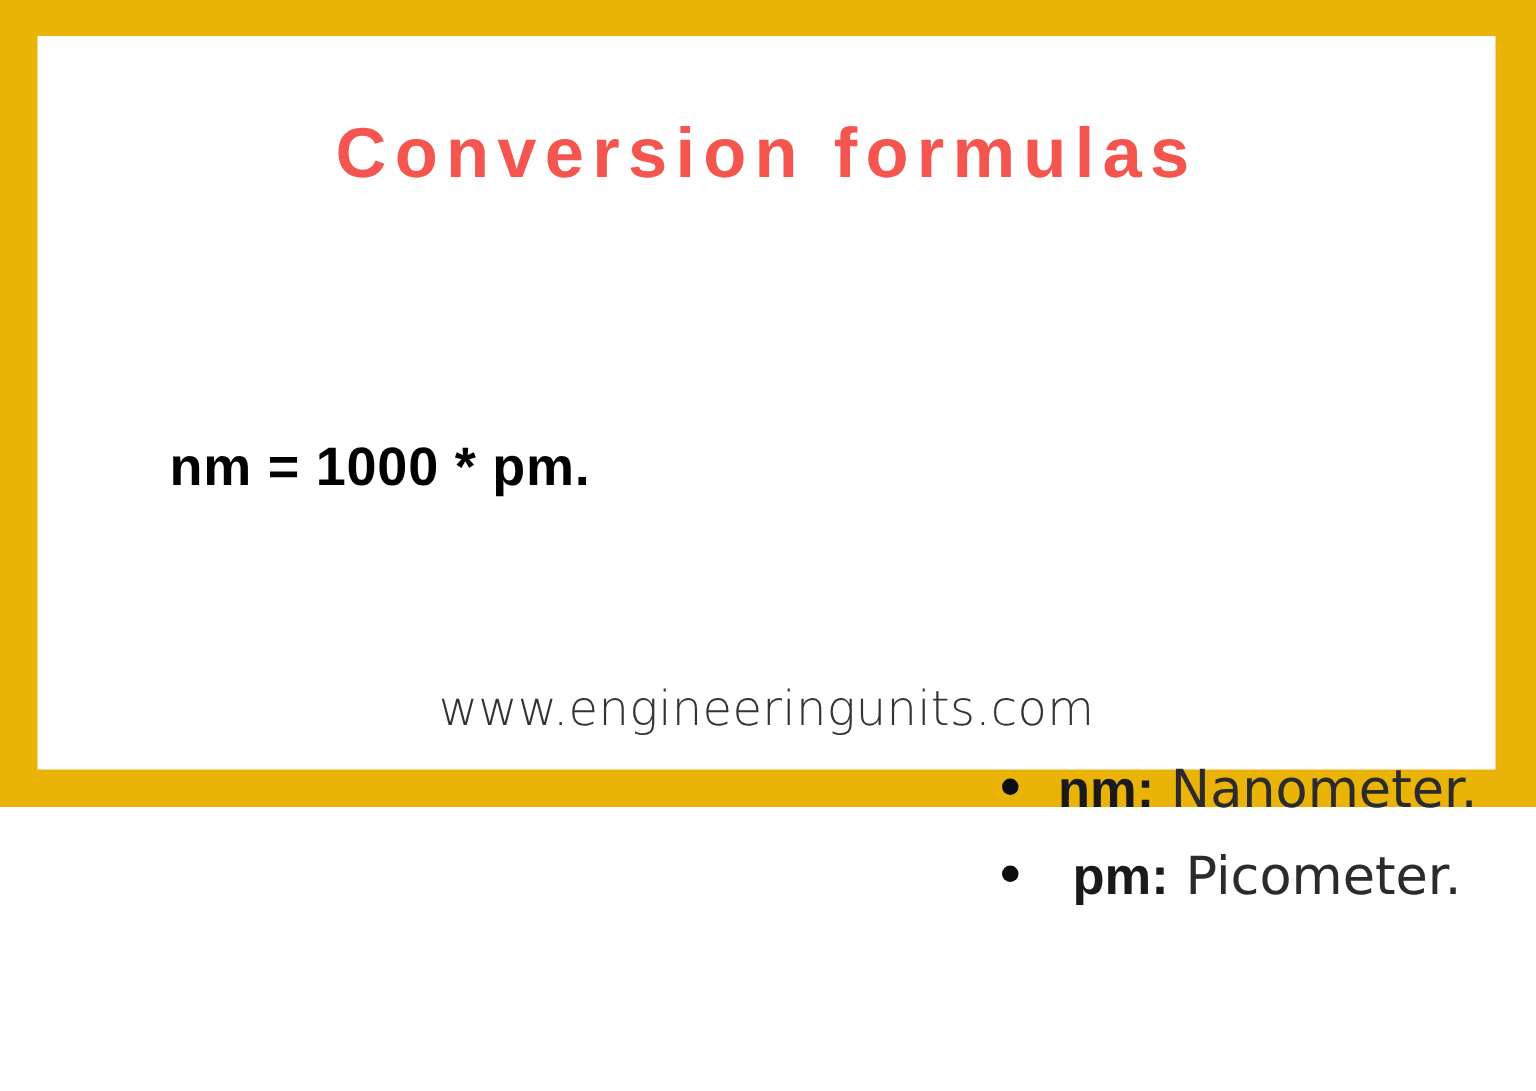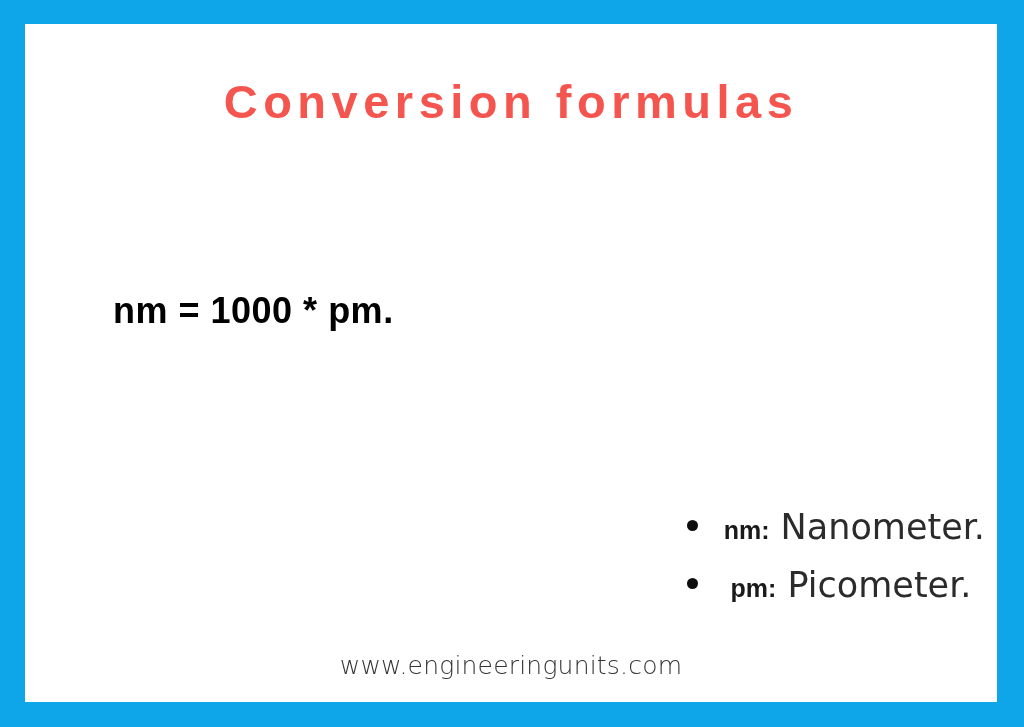--- a/index.html
+++ b/index.html
@@ -11,22 +11,22 @@
     height: 727px;
     background: #ffffff;
     font-family: "Liberation Sans", sans-serif;
     overflow: hidden;
   }
 
   .card {
     position: relative;
     box-sizing: border-box;
     width: 1024px;
-    height: 727px;
-    background: #0ea5e9;
+    height: 538px;
+    background: #eab308;
     padding: 24px 27px 25px 25px;
   }
 
   .panel {
     position: relative;
     box-sizing: border-box;
     width: 100%;
     height: 100%;
     background: #ffffff;
   }
@@ -91,42 +91,42 @@
     background: #0d0d0d;
     margin-right: 26px;
     flex: none;
     position: relative;
     top: -8px;
   }
   .def-term {
     color: #1a1a1a;
     font-family: "Liberation Sans", sans-serif;
     font-weight: bold;
-    font-size: 25px;
+    font-size: 35px;
     letter-spacing: 0px;
   }
   .def-desc {
     color: #2b2b2b;
     font-family: "DejaVu Sans", sans-serif;
     font-weight: 400;
     font-size: 35px;
     letter-spacing: 0px;
   }
 
   
   .footer {
     position: absolute;
     left: 0;
     right: 0;
     bottom: 22px;
     text-align: center;
     color: #333333;
     font-family: "DejaVu Sans", sans-serif;
     font-weight: 300;
-    font-size: 25px;
+    font-size: 32px;
     letter-spacing: 0.2px;
   }
 </style>
 </head>
 <body>
 
 <div class="card">
   <div class="panel">
 
     <div class="title-block">

